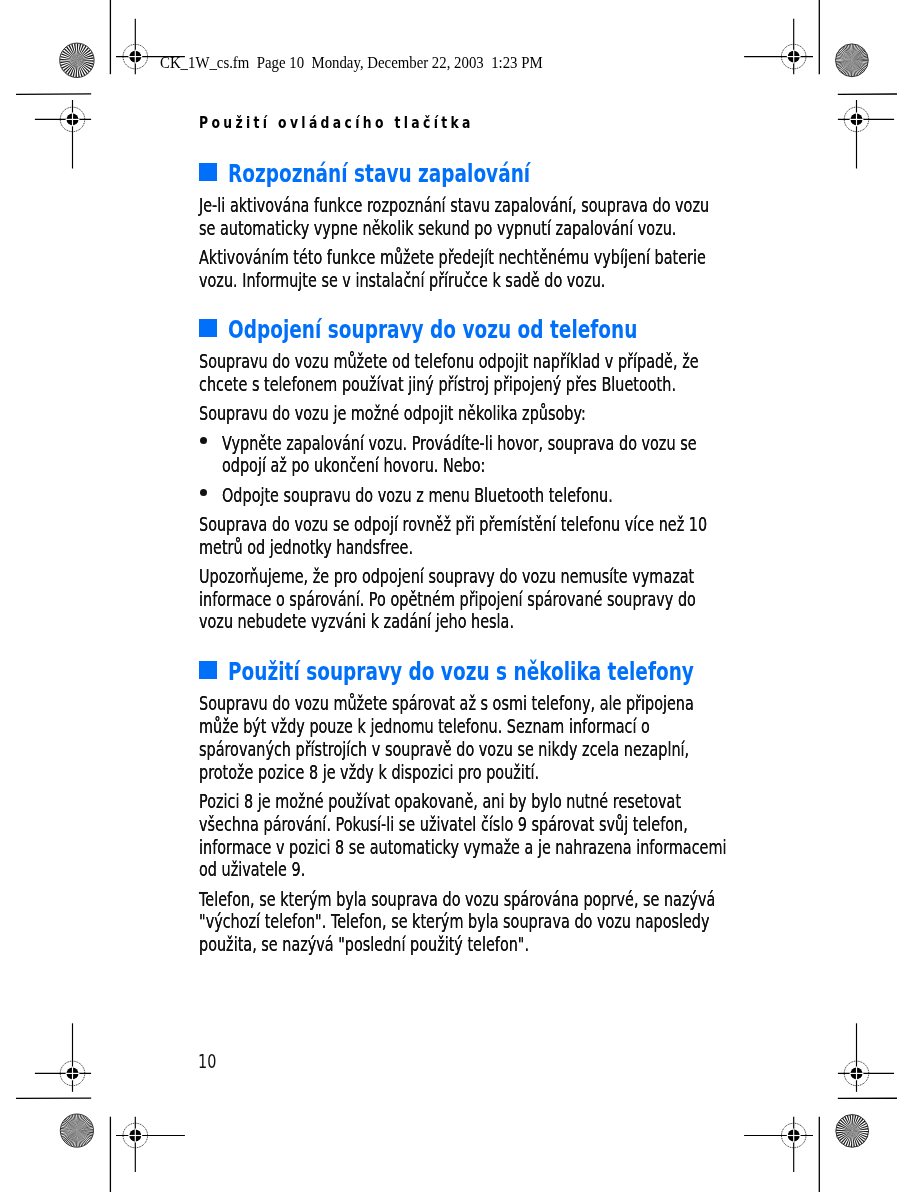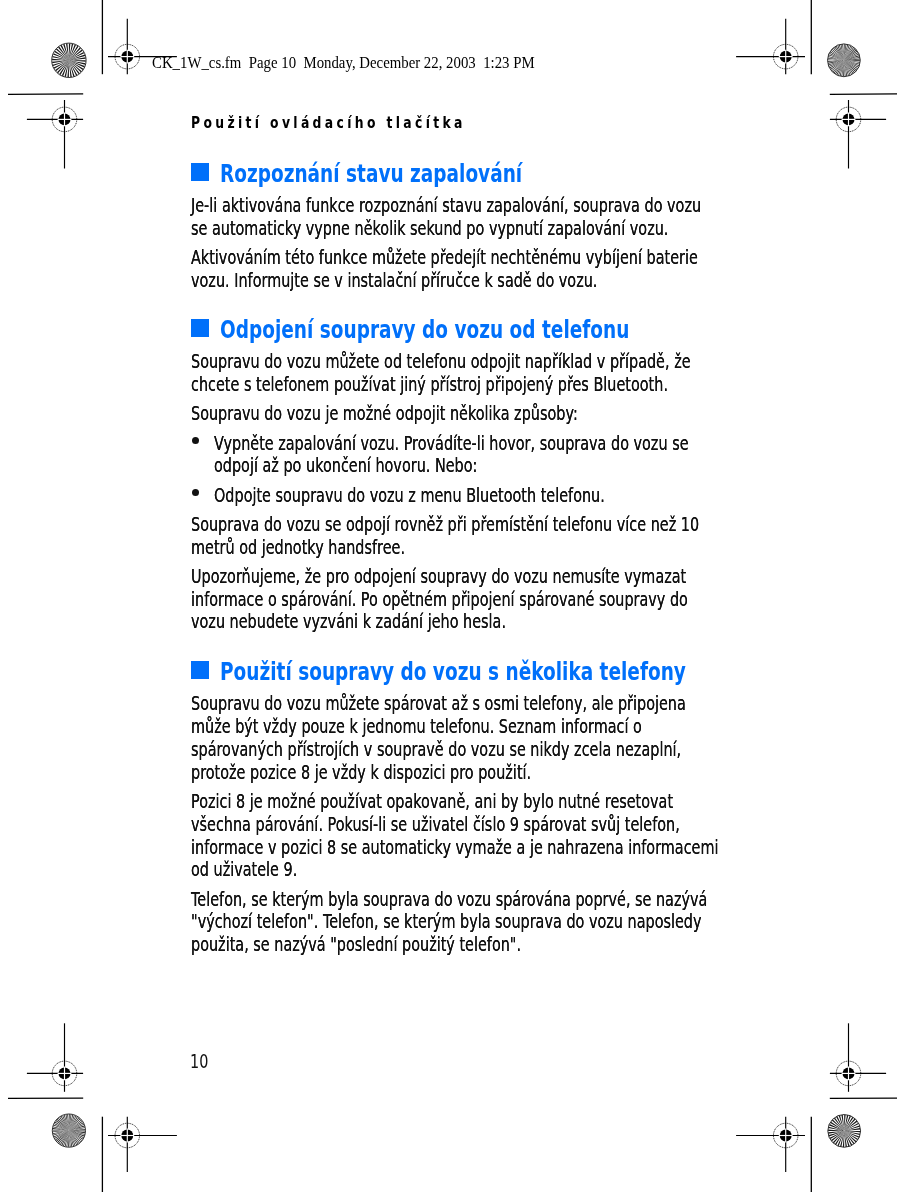--- a/index.html
+++ b/index.html
@@ -1,20 +1,20 @@
 <!DOCTYPE html>
 <html><head>
 <meta charset="utf-8">
 <title>CK_1W_cs</title>
 <style>
   html,body{margin:0;padding:0;background:#ffffff;}
   body{width:897px;height:1192px;overflow:hidden;position:relative;
        font-family:"DejaVu Sans",sans-serif;color:#111;
 }
-  .page{position:absolute;left:8px;top:0;width:873px;height:1192px;background:#ffffff;
+  .page{position:absolute;left:16px;top:0;width:873px;height:1192px;background:#ffffff;
         filter:opacity(1);}
   svg.marks{position:absolute;left:0;top:0;width:897px;height:1192px;display:block;}
   .slug{position:absolute;left:143.6px;top:54.2px;font-family:"Liberation Serif",serif;
         font-size:16.6px;line-height:18px;color:#000;white-space:pre;
         transform:scaleX(0.893);transform-origin:left top;}
   .runhead{position:absolute;left:183px;top:115.6px;font-size:15.1px;line-height:15.1px;
            font-weight:bold;letter-spacing:4.08px;color:#000;white-space:pre;
            transform:scaleX(0.82);transform-origin:left top;}
   .body-col{position:absolute;left:183px;top:0;width:897px;height:1192px;}
   .sec-square{position:absolute;width:17.9px;height:17.9px;background:#0070fa;left:0.3px;}

